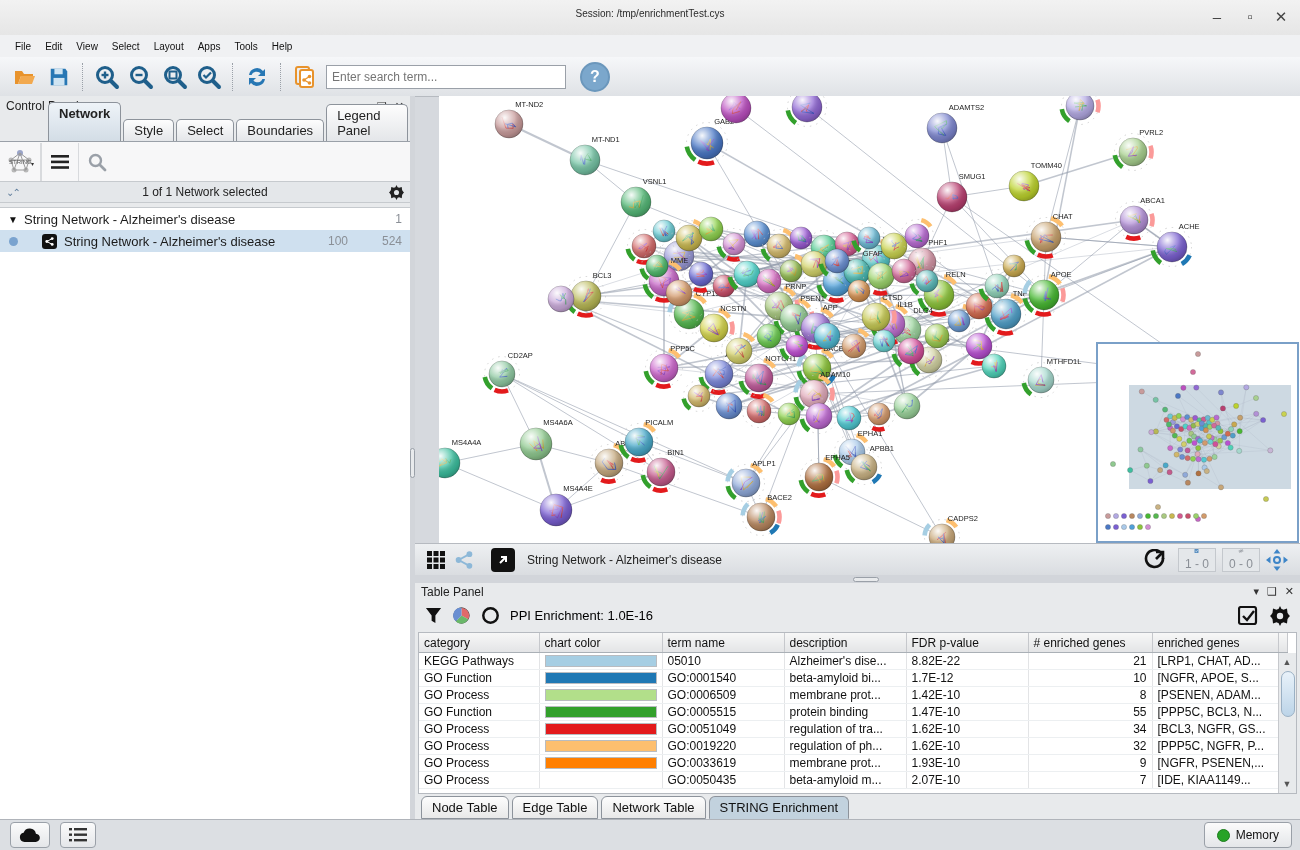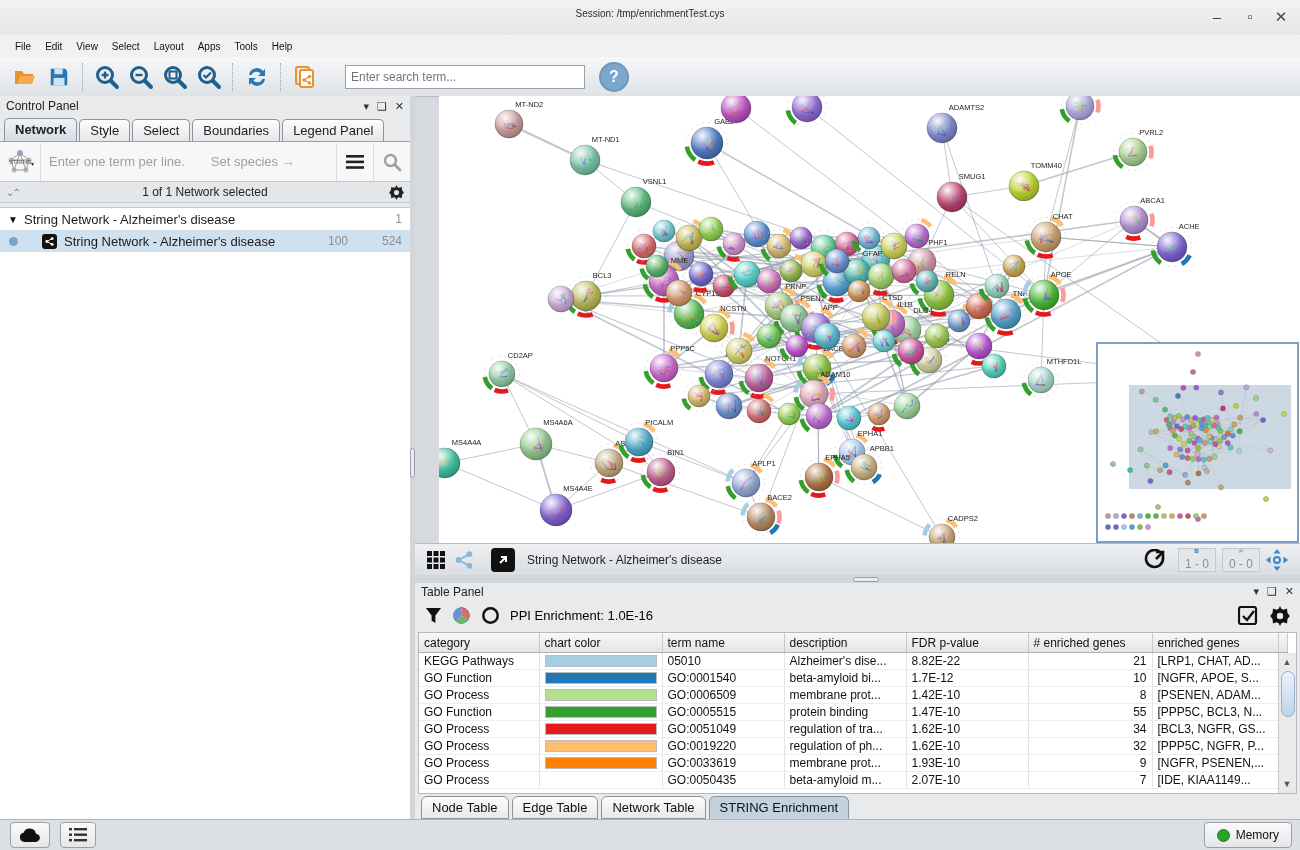--- a/index.html
+++ b/index.html
@@ -17,34 +17,34 @@
   .menubar{position:absolute;left:0;top:35px;right:0;height:22px;
     background:#f0f1f3;border-bottom:1px solid #cfcfcf;display:flex;align-items:center;padding-left:8px;}
   .menu-item{font-size:10px;padding:2px 7px;color:#111;}
   
   .toolbar{position:absolute;left:0;top:57px;right:0;height:39px;
     background:linear-gradient(#f6f7f9,#dfe2e6);border-bottom:1px solid #b6bac0;
     display:flex;align-items:center;}
   .tb-btn{width:30px;height:30px;margin:0 2px;display:flex;align-items:center;justify-content:center;}
   .tb-sep{width:1px;height:28px;margin:0 6px;border-left:1px dotted #9aa0a8;}
   .search-box{width:228px;height:20px;border:1px solid #9aa0a8;background:#fff;
-    font-size:12px;color:#8a8f96;padding:1px 5px;margin-left:23px;font-family:"Liberation Sans",sans-serif;}
+    font-size:12px;color:#8a8f96;padding:1px 5px;margin-left:4px;font-family:"Liberation Sans",sans-serif;}
   .help-btn{width:26px;height:26px;border-radius:50%;background:#7ba7cc;color:#fff;
     font-weight:bold;font-size:16px;display:flex;align-items:center;justify-content:center;margin-left:14px;
     border:2px solid #6b97bc;}
   
   .control-panel{position:absolute;left:0;top:96px;width:410px;bottom:30px;
     background:#e8eaec;border-right:1px solid #aeb2b8;}
   .cp-header{height:20px;display:flex;align-items:center;font-size:12px;padding:0 6px;color:#222;}
   .panel-hdr-icons{margin-left:auto;display:flex;gap:8px;align-items:center;font-size:11px;color:#333;}
   .panel-hdr-icons span{cursor:default;}
   .cp-tabs{height:25px;display:flex;align-items:flex-end;padding-left:4px;border-bottom:1px solid #9aa0a8;}
   .cp-tab{font-size:13px;padding:3px 10px 3px;border:1px solid #8d939b;border-bottom:none;
     border-radius:5px 5px 0 0;background:linear-gradient(#fdfdfd,#e4e6e9);margin-right:2px;color:#222;}
-  .cp-tab.active{background:linear-gradient(#eef3f8,#d3dde6);font-weight:bold;padding-bottom:4px;}
+  .cp-tab.active{background:linear-gradient(#eef3f8,#d3dde6);font-weight:bold;padding-bottom:20px;margin-left:44px;}
   .cp-search{height:39px;background:#f7f7f8;border-bottom:1px solid #c6cace;display:flex;align-items:center;}
   .string-logo{width:40px;height:38px;display:flex;align-items:center;justify-content:center;border-right:1px solid #d8dadd;}
   .cp-search-input{flex:1;font-size:13px;color:#9aa0a8;padding-left:8px;display:flex;align-items:center;}
   .species-hint{color:#9aa0a8;font-size:13px;margin-left:26px;}
   .sq-btn{width:36px;height:38px;display:flex;align-items:center;justify-content:center;border-left:1px solid #d8dadd;}
   .cp-selbar{height:20px;display:flex;align-items:center;background:#e4e7ea;border-bottom:1px solid #c6cace;
     font-size:12px;color:#222;padding:0 6px;}
   .selbar-text{flex:1;text-align:center;}
   .chev{color:#5f7d9c;font-size:10px;letter-spacing:-2px;margin-right:2px;}
   .cp-tree{position:absolute;left:0;top:111px;right:0;bottom:0;background:#fff;border-top:1px solid #c6cace;}
@@ -214,24 +214,20 @@
         <svg width="30" height="30" viewBox="0 0 30 30">
           <circle cx="15" cy="6" r="3" fill="#9aa4c8"></circle>
             <circle cx="6" cy="13" r="2.5" fill="#b8b8b8"></circle>
           <circle cx="24" cy="13" r="2.5" fill="#b8b8b8"></circle>
             <circle cx="9" cy="23" r="2.5" fill="#b8b8b8"></circle>
           <circle cx="21" cy="23" r="2.5" fill="#b8b8b8"></circle>
           <path d="M15 6L6 13L9 23L21 23L24 13z M6 13h18 M9 23L15 6L21 23" fill="none" stroke="#9a9a9a" stroke-width="1"></path>
           <text x="4" y="17" font-size="6" fill="#555" font-family="Liberation Sans">STRING</text>
           <path d="M26 16l3 0l-1.5 3z" fill="#333"></path>
         </svg>
-      </div>
-      <div class="cp-search-input">
-        <span>Enter one term per line.</span>
-        <span class="species-hint">Set species →</span>
       </div>
       <div class="sq-btn">
         <svg width="18" height="14" viewBox="0 0 18 14">
             <rect y="0" width="18" height="2.6" fill="#222"></rect>
             <rect y="5.6" width="18" height="2.6" fill="#222"></rect>
             <rect y="11.2" width="18" height="2.6" fill="#222"></rect>
           </svg>
       </div>
       <div class="sq-btn">
         <svg width="20" height="20" viewBox="0 0 20 20">

